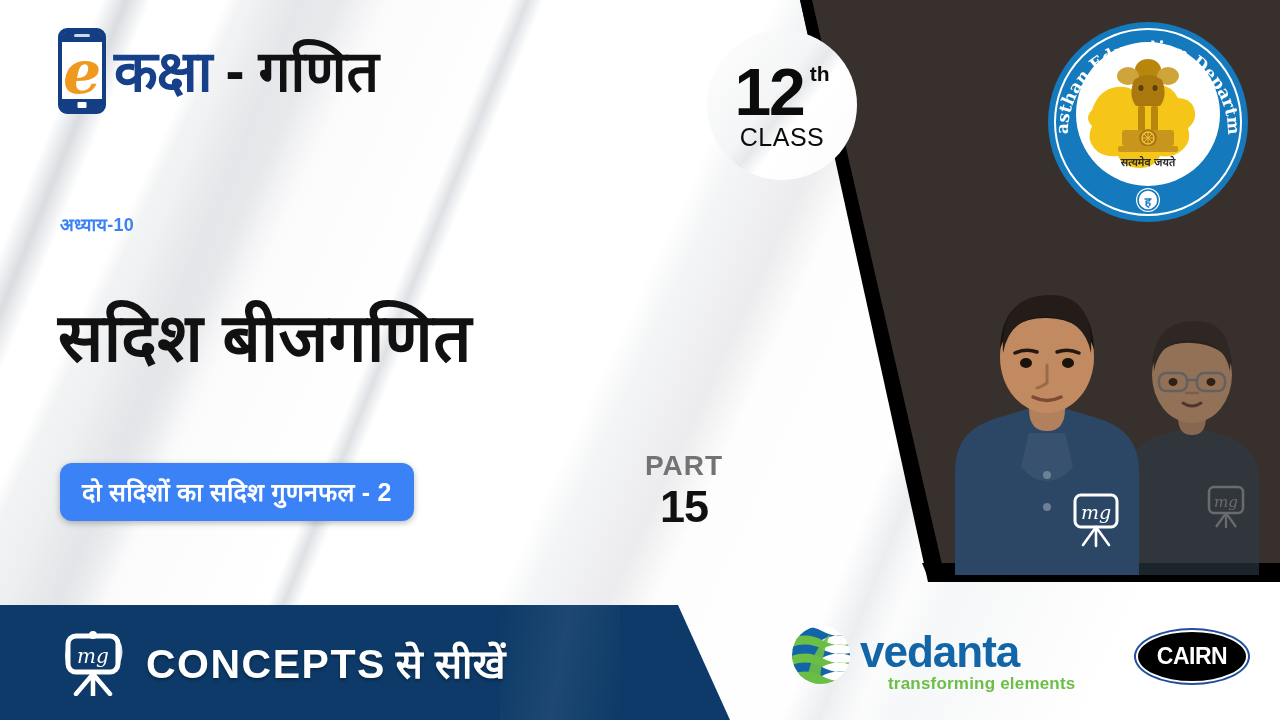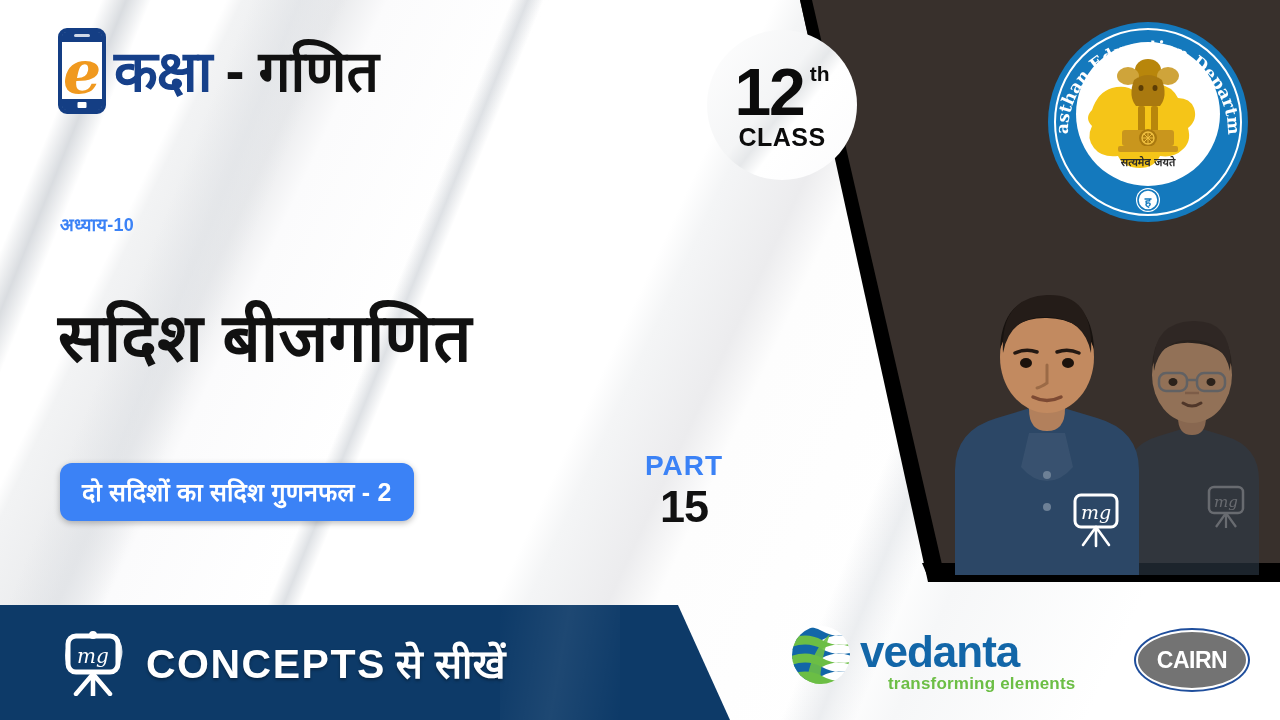--- a/index.html
+++ b/index.html
@@ -100,33 +100,33 @@
   }
   .subtopic{
     position:absolute; left:60px; top:463px;
     background:#3b82f6; color:#ffffff; border-radius:12px;
     padding:11px 22px 13px; font-weight:700; font-size:25px; letter-spacing:.2px;
     box-shadow:0 2px 6px rgba(0,0,0,.28);
   }
 
   
   .partblk{ position:absolute; left:645px; top:452px; text-align:center; line-height:1; }
-  .part-label{ font-weight:700; font-size:28px; color:#3b82f6; letter-spacing:1px; }
+  .part-label{ font-weight:700; font-size:28px; color:#737373; letter-spacing:1px; }
   .part-num{ font-weight:700; font-size:45px; color:#111; margin-top:4px; letter-spacing:-1px; }
 
   
   .class-circle{
     position:absolute; left:707px; top:30px; width:150px; height:150px; border-radius:50%;
     background:linear-gradient(128deg,#ffffff 0%,#f4f5f6 44%,#e6e8ea 52%,#ffffff 60%,#fbfbfc 100%);
     display:flex; flex-direction:column; align-items:center; justify-content:center;
   }
   .cc-top{ display:flex; align-items:flex-start; line-height:1; }
   .cc-num{ font-weight:700; font-size:66px; color:#0b0b0b; letter-spacing:-2px; }
   .cc-th{ font-weight:700; font-size:21px; color:#0b0b0b; margin-top:4px; margin-left:6px; }
-  .cc-class{ font-weight:700; font-size:25px; color:#0b0b0b; letter-spacing:.5px; margin-top:-2px; }
+  .cc-class{ font-weight:400; font-size:25px; color:#0b0b0b; letter-spacing:.5px; margin-top:-2px; }
 
   
   .red-logo{ position:absolute; left:1044px; top:18px; width:208px; height:208px; }
 
   
   .banner{
     position:absolute; left:0; top:605px; width:740px; height:115px;
     background:#0d3a68;
     clip-path: polygon(0 0, 678px 0, 730px 115px, 0 115px);
     display:flex; align-items:center;
@@ -146,22 +146,22 @@
   .bt-hindi{ font-size:40px; }
 
   
   .vedanta{ position:absolute; left:790px; top:618px; display:flex; align-items:center; }
   .ved-globe{ width:62px; height:62px; }
   .ved-txt{ margin-left:8px; line-height:1;margin-top:12px; }
   .ved-name{ font-weight:700; font-size:44px; color:#1266a8; letter-spacing:-1px; }
   .ved-tag{ font-weight:700; font-size:17px; color:#6cbe45; margin-top:1px; margin-left:28px; letter-spacing:.2px; }
 
   .cairn{
-    position:absolute; left:1136px; top:630px; width:112px; height:60px;
-    border-radius:50%; background:#737373; border:2px solid #ffffff;
+    position:absolute; left:1136px; top:630px; width:112px; height:53px;
+    border-radius:50%; background:#000000; border:2px solid #ffffff;
     box-shadow:0 0 0 2px #1f4e9c;
     display:flex; align-items:center; justify-content:center;
   }
   .cairn-txt{ color:#ffffff; font-weight:700; font-size:23px; letter-spacing:-.5px; }
 </style>
 </head>
 <body>
 
 <div id="stage">
 

